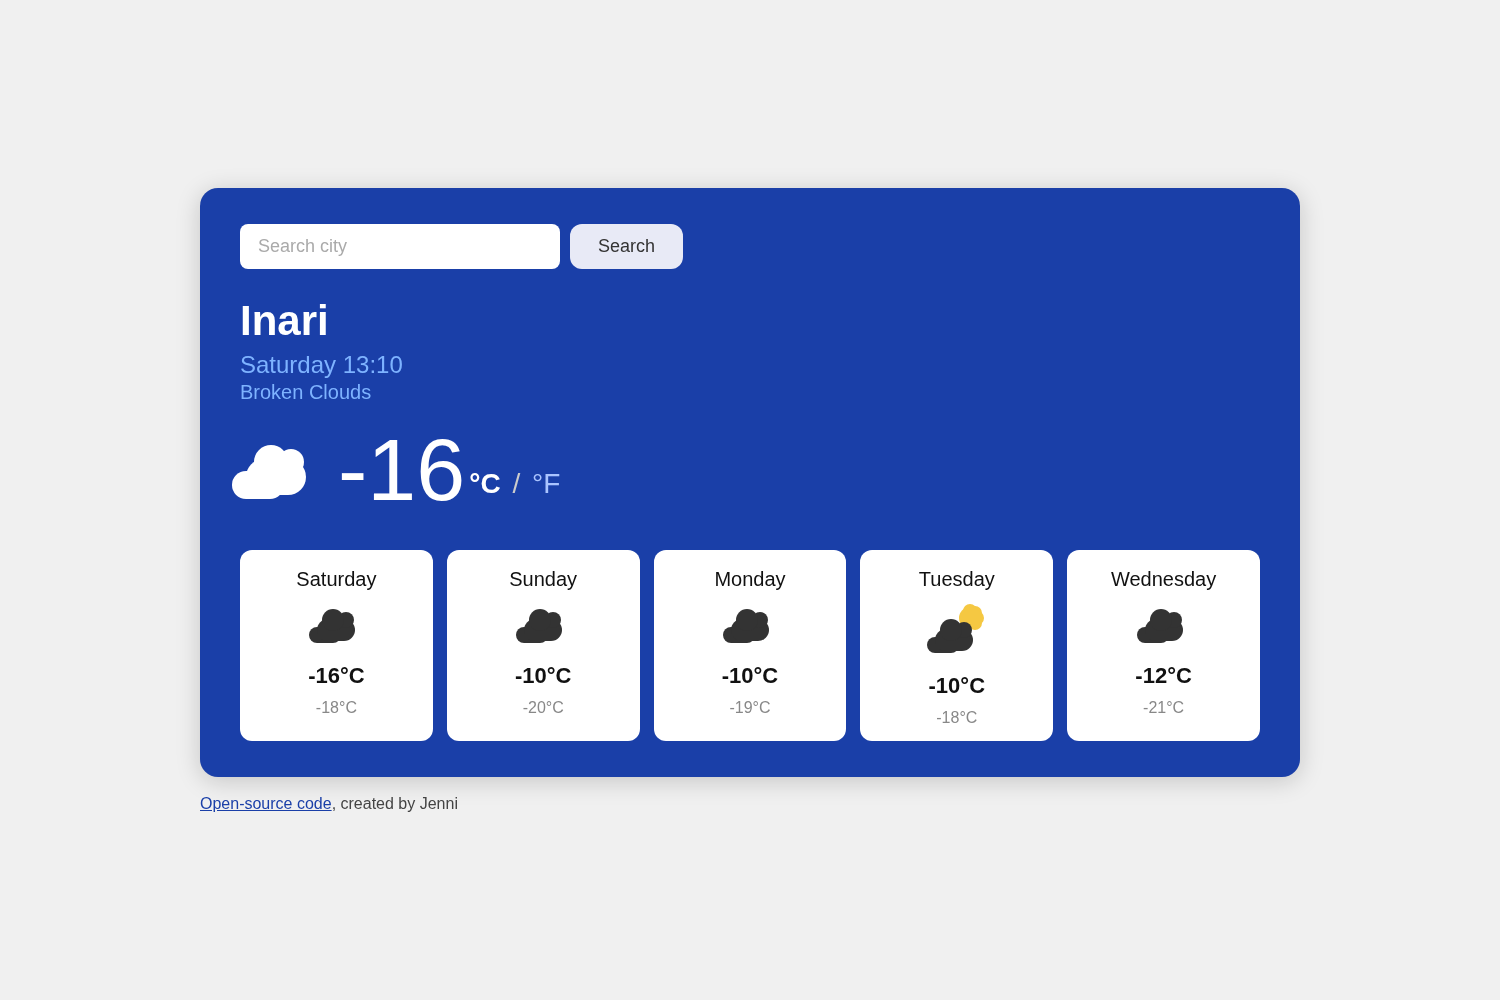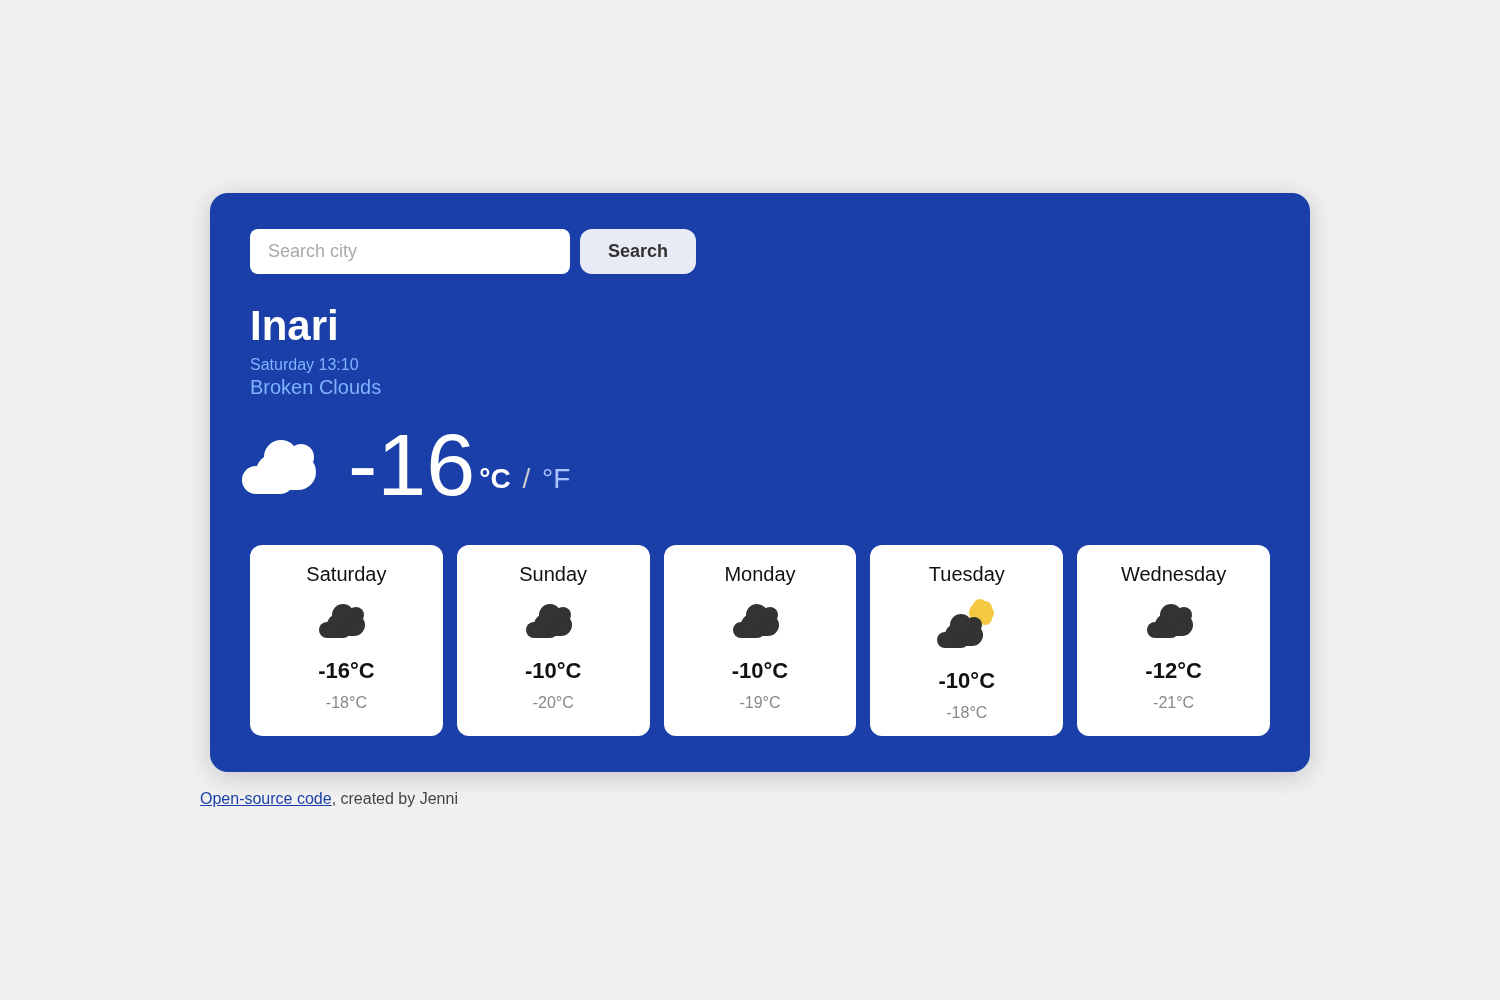--- a/index.html
+++ b/index.html
@@ -19,21 +19,20 @@
       flex-direction: column;
       align-items: flex-start;
       width: 1100px;
     }
     .weather-card {
       background: #1a3fa8;
       border-radius: 18px;
       padding: 36px 40px 36px 40px;
       width: 1100px;
       box-shadow: 0 4px 24px rgba(0,0,0,0.18);
-      margin-left: 10px;
     }
     .search-row {
       display: flex;
       align-items: center;
       gap: 10px;
       margin-bottom: 28px;
     }
     .search-input {
       border: none;
       border-radius: 8px;
@@ -48,31 +47,31 @@
       color: #aaa;
     }
     .search-button {
       background: #e8eaf6;
       border: none;
       border-radius: 12px;
       padding: 12px 28px;
       font-size: 18px;
       color: #333;
       cursor: pointer;
-      font-weight: 700;
+      font-weight: 400;
     }
     .city-name {
       color: #fff;
       font-size: 42px;
       font-weight: 800;
       margin-bottom: 6px;
     }
     .city-datetime {
       color: #7eb3ff;
-      font-size: 16px;
+      font-size: 24px;
       margin-bottom: 2px;
     }
     .city-condition {
       color: #7eb3ff;
       font-size: 20px;
       margin-bottom: 22px;
     }
     .current-weather-row {
       display: flex;
       align-items: center;

